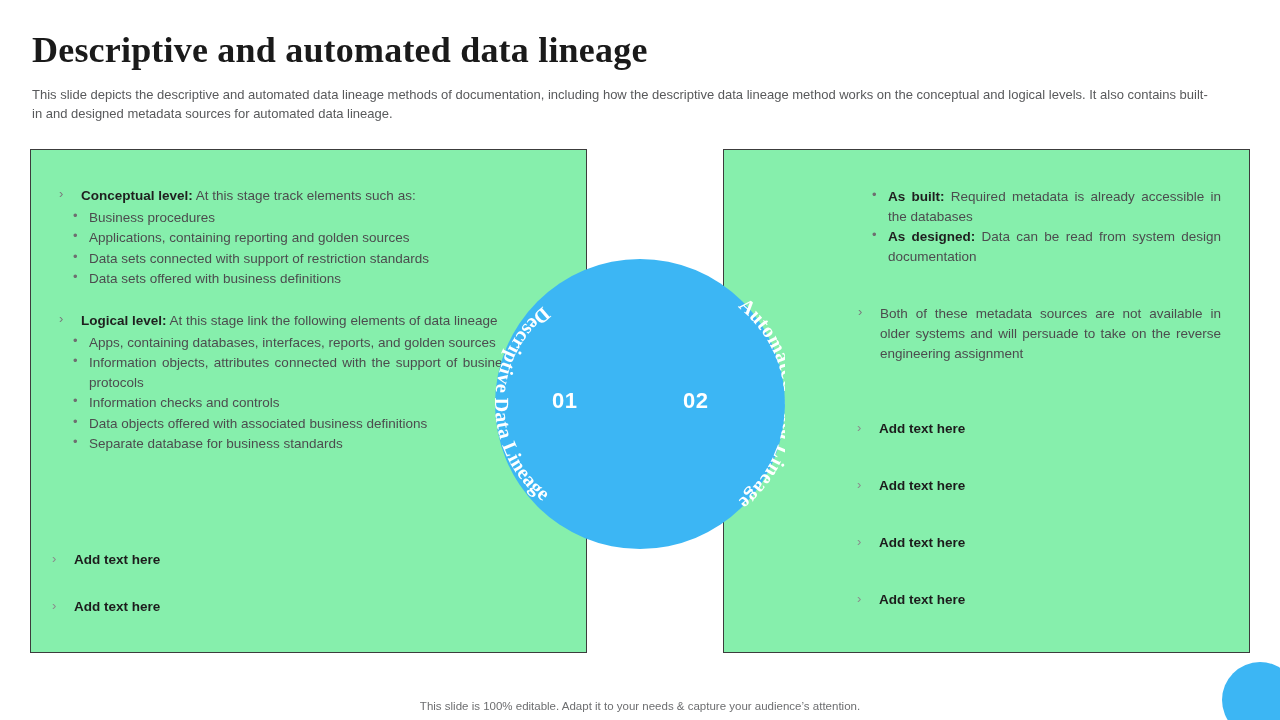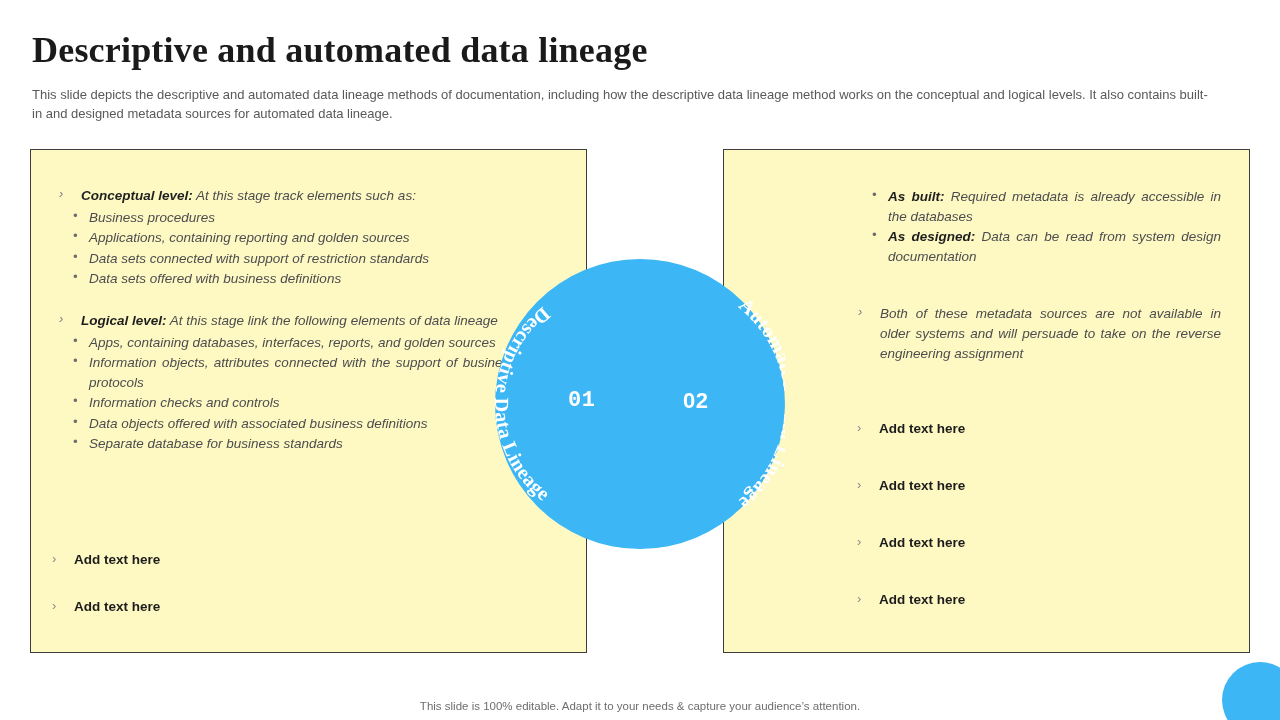--- a/index.html
+++ b/index.html
@@ -41,22 +41,21 @@
     font-size: 13px;
     line-height: 1.45;
     color: #58595b;
     font-family: "Liberation Sans", sans-serif;
   }
 
   
   .panel {
     position: absolute;
     border: 1.4px solid #3c3c3c;
-    background: #fef9c3;
-    font-style: italic;
+    background: #86efac;
   }
   .panel-left  { left: 30px;  top: 149px; width: 557px; height: 504px; }
   .panel-right { left: 723px; top: 149px; width: 527px; height: 504px; }
 
   .panel-inner { position: absolute; inset: 0; padding: 36px 22px 20px 22px; }
   .panel-left  .panel-inner { padding-left: 24px; padding-right: 70px; }
   .panel-right .panel-inner { padding-left: 130px; padding-right: 28px; }
 
   
   .lvl1 {
@@ -153,21 +152,21 @@
   }
   .num {
     position: absolute;
     top: 129px;
     font-size: 22px;
     font-weight: 700;
     color: #ffffff;
     font-family: "Liberation Sans", sans-serif;
     letter-spacing: 0.5px;
   }
-  .num-01 { left: 73px; font-family: Liberation Mono, monospace; }
+  .num-01 { left: 57px; }
   .num-02 { left: 188px; }
 
   
   .footer-note {
     position: absolute;
     left: 0;
     right: 0;
     top: 700px;
     text-align: center;
     font-size: 11.5px;

